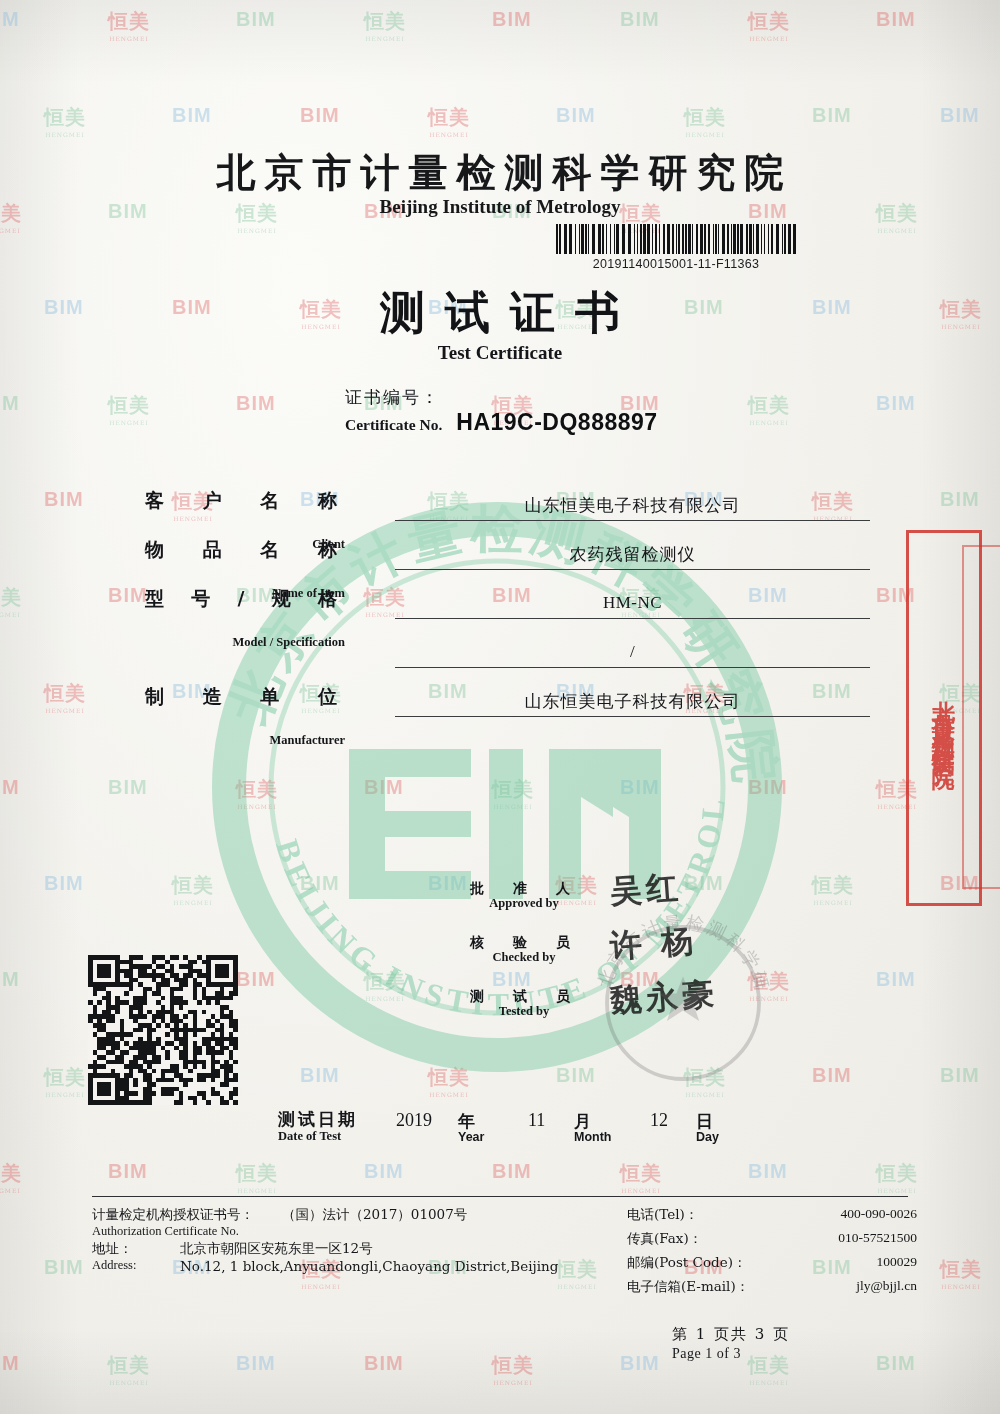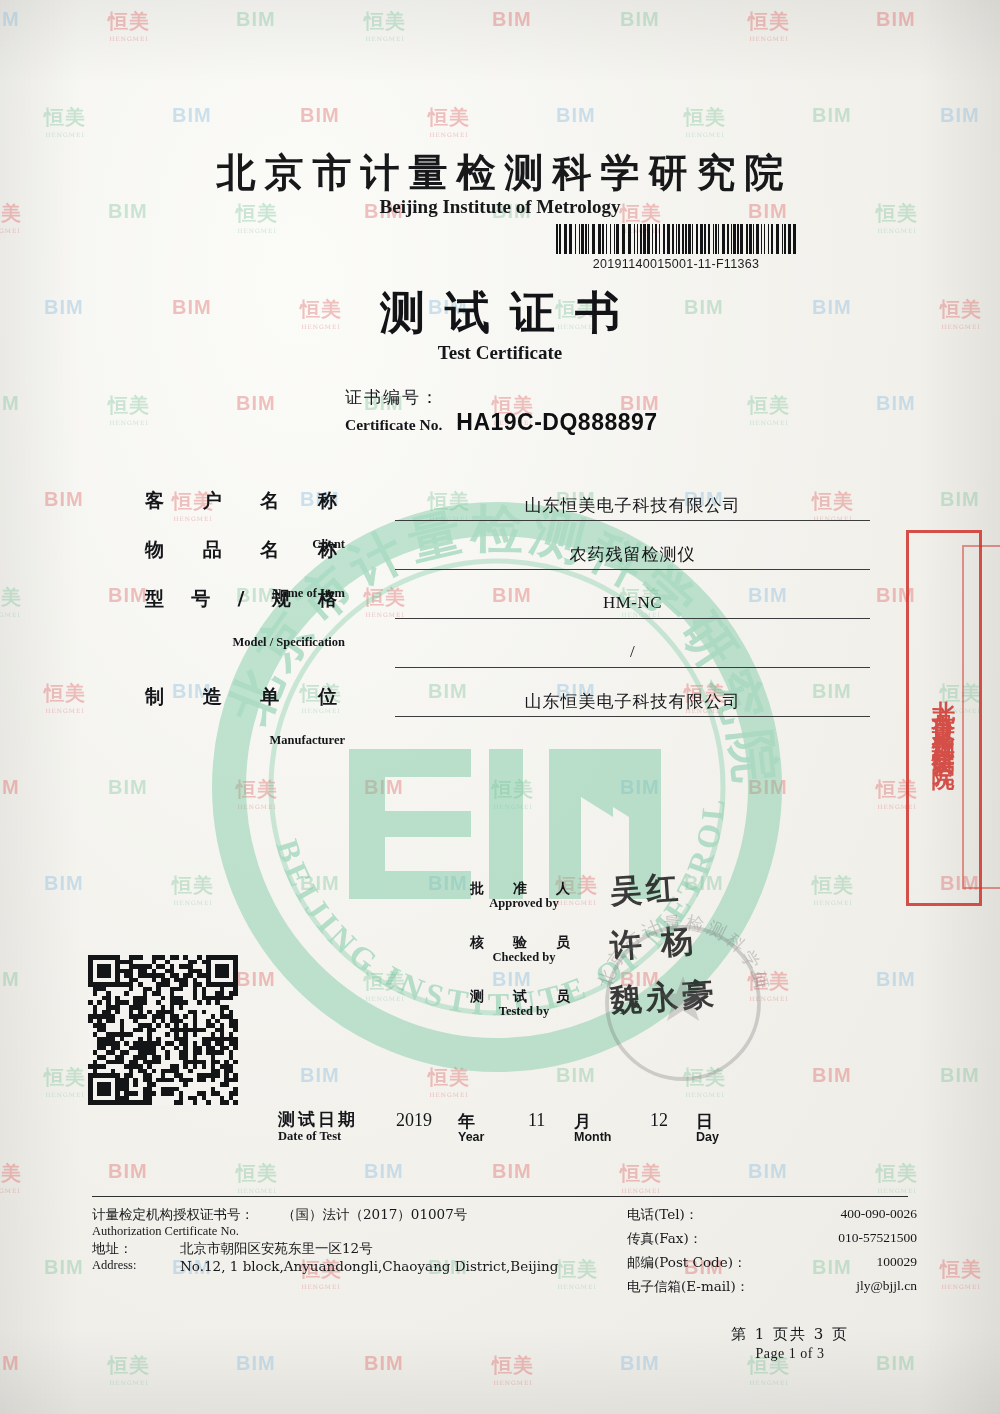--- a/index.html
+++ b/index.html
@@ -423,24 +423,24 @@
   }
   .f-right .val{
     position:absolute;
     right:0; top:0;
     font-family:"Liberation Serif", serif;
     font-size:13.5px;
   }
 
   .pager{
     position:absolute;
-    left:640px;
+    left:672px;
     top:1325px;
     width:300px;
-    text-align:center;
+    text-align:left;
   }
   .pager .cn{
     display:block;
     font-family:"DejaVu Serif", serif;
     font-size:15px;
     color:#16171a;
     letter-spacing:2px;
   }
   .pager .en{
     display:block;

